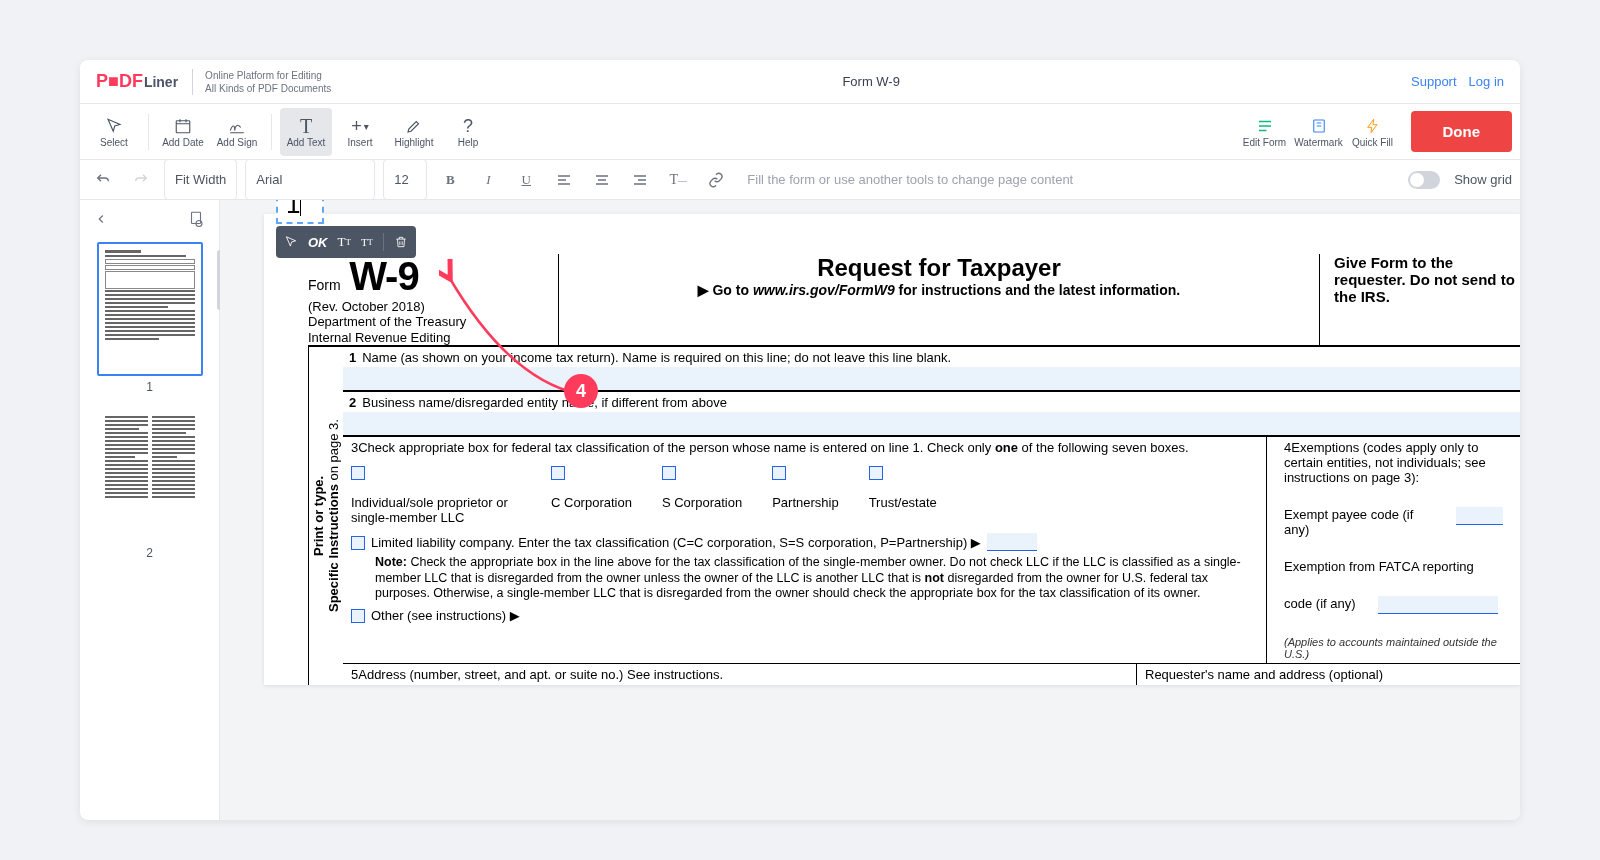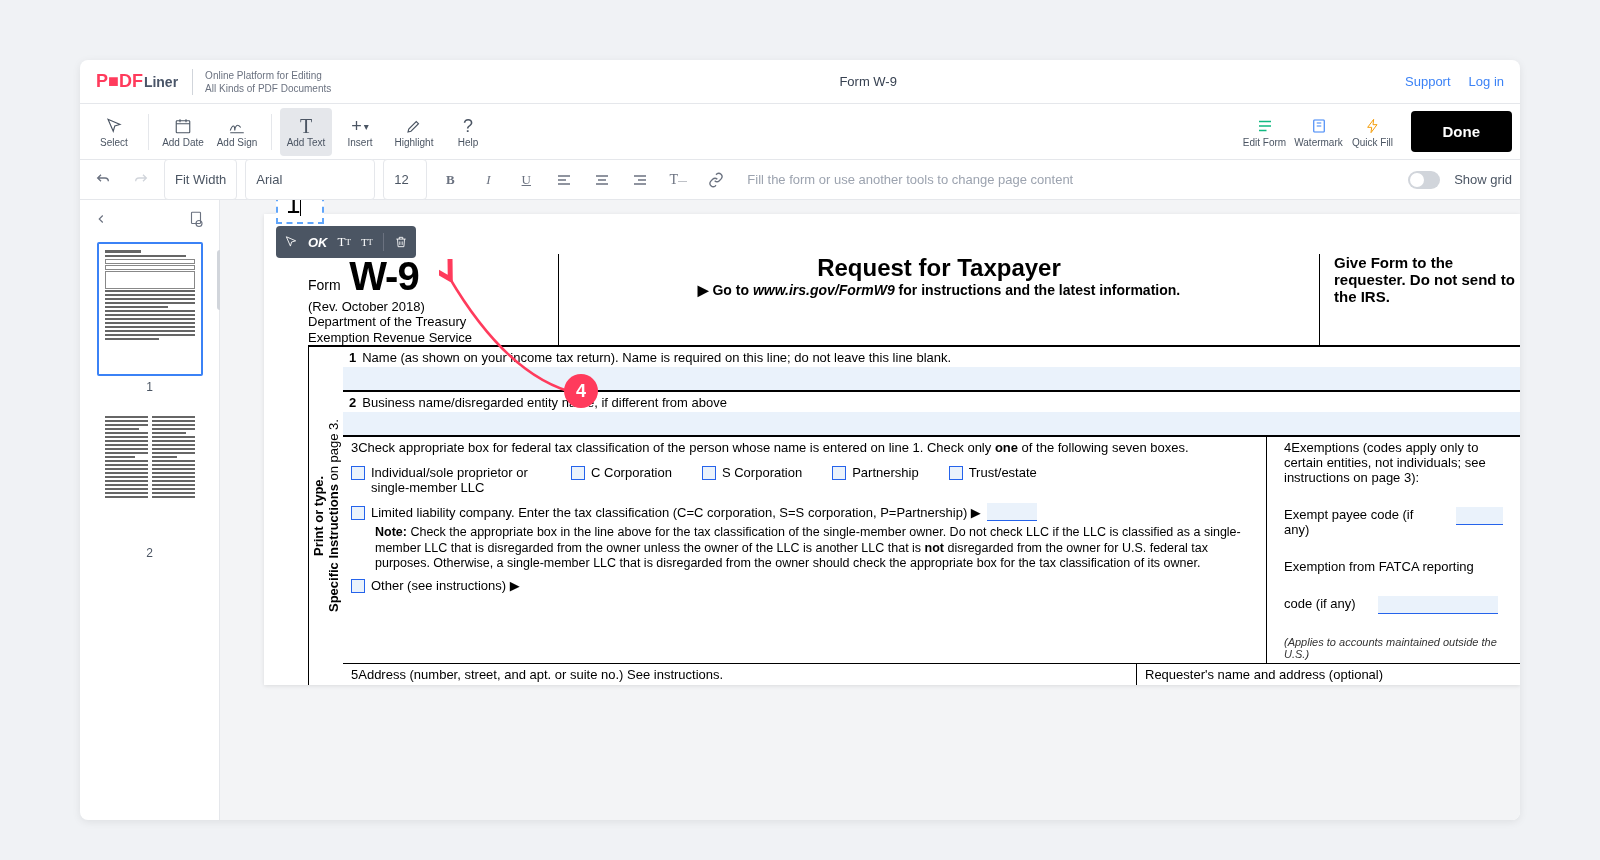--- a/index.html
+++ b/index.html
@@ -6,32 +6,32 @@
 body { font-family: -apple-system, BlinkMacSystemFont, "Segoe UI", Arial, sans-serif; background: #f0f2f5; width: 1600px; height: 860px; overflow: hidden; padding: 60px 80px 0 80px;}
 .app { background: #fff; border-radius: 8px; box-shadow: 0 2px 8px rgba(0,0,0,0.08); overflow: hidden; height: 760px; position: relative; }
 
 
 .header { display: flex; align-items: center; height: 44px; border-bottom: 1px solid #e5e7eb; padding: 0 16px; }
 .logo { display: flex; align-items: baseline; font-weight: 700; font-size: 18px; }
 .logo .p { color: #ff3b5c; }
 .logo .liner { color: #4a5568; font-size: 14px; font-weight: 600; margin-left: 1px;}
 .tagline { border-left: 1px solid #d1d5db; margin-left: 14px; padding-left: 12px; font-size: 10px; color: #6b7280; line-height: 1.3; }
 .doc-title { flex: 1; text-align: center; font-size: 13px; color: #374151; }
-.header-links { display: flex; gap: 18px; font-size: 13px; }
+.header-links { display: flex; gap: 12px; font-size: 13px; }
 .header-links a { color: #3b82f6; text-decoration: none; }
 
 
 .toolbar { display: flex; align-items: center; height: 56px; border-bottom: 1px solid #e5e7eb; padding: 0 8px; }
 .tool-group { display: flex; gap: 2px; }
 .tool-item { display: flex; flex-direction: column; align-items: center; justify-content: center; width: 52px; height: 48px; border-radius: 4px; cursor: pointer; font-size: 10px; color: #4b5563; }
 .tool-item .ico { height: 22px; display: flex; align-items: center; justify-content: center; font-size: 18px; color: #4b5563;}
 .tool-item.active { background: #e5e7eb; }
 .divider { width: 1px; height: 36px; background: #e5e7eb; margin: 0 8px; }
 .spacer { flex: 1; }
-.done-btn { background: #000000; color: white; border: none; padding: 12px 32px; font-size: 15px; font-weight: 600; border-radius: 4px; cursor: pointer; margin-left: 12px; }
+.done-btn { background: #ef4444; color: white; border: none; padding: 12px 32px; font-size: 15px; font-weight: 600; border-radius: 4px; cursor: pointer; margin-left: 12px; }
 
 
 .secbar { display: flex; align-items: center; height: 40px; border-bottom: 1px solid #e5e7eb; padding: 0 8px; gap: 8px; font-size: 13px; color: #4b5563;}
 .sec-btn { display: flex; align-items: center; justify-content: center; width: 30px; height: 30px; border-radius: 4px; cursor: pointer; color: #6b7280;}
 .sec-btn.disabled { color: #d1d5db; }
 .sec-select { border: 1px solid #e5e7eb; padding: 12px 10px; border-radius: 4px; cursor: pointer; font-size: 13px; min-width: 60px; background: #fff; color: #4b5563;}
 .sec-select.wide { min-width: 130px; }
 .fmt-btn { width: 30px; height: 30px; display: flex; align-items: center; justify-content: center; border-radius: 4px; cursor: pointer; color: #6b7280; font-family: Georgia, serif;}
 .hint { color: #9ca3af; font-size: 13px; margin-left: 8px; }
 .toggle { width: 32px; height: 18px; background: #d1d5db; border-radius: 9px; position: relative; cursor: pointer; margin-right: 6px;}
@@ -80,21 +80,21 @@
 .rotated { writing-mode: vertical-rl; transform: rotate(180deg); font-size: 13px; padding: 8px 2px; text-align: center; border-right: 1px solid #000;}
 .rotated .bold { font-weight: 700;}
 .form-lines { flex: 1; }
 .line { border-bottom: 1px solid #000; padding: 3px 6px 2px; font-size: 13px; position: relative;}
 .line .num { font-weight: 700; margin-right: 6px;}
 .input-row { height: 24px; background: #eaf2fb; border-bottom: 1px solid #000; margin: 2px -6px -2px -6px;}
 .line3-wrap { display: flex; border-bottom: 1px solid #000;}
 .line3-left { flex: 1; padding: 3px 8px; font-size: 13px;}
 .line3-right { width: 254px; border-left: 1px solid #000; padding: 3px 17px; font-size: 13px;}
 .checks { display: flex; flex-wrap: wrap; gap: 20px 30px; margin: 10px 0 8px; font-size: 13px; align-items: flex-start;}
-.ck { display: flex; align-items: flex-start; gap: 6px;}
+.ck { display: flex; align-items: flex-start; gap: 15px; flex-direction: column;}
 .ckbox { width: 14px; height: 14px; border: 1.5px solid #2563eb; background: #eaf2fb; flex-shrink: 0; margin-top: 1px;}
 .llc-row { display: flex; align-items: center; gap: 6px; font-size: 13px; margin-bottom: 4px;}
 .llc-input { width: 50px; height: 18px; background: #eaf2fb; border: none; border-bottom: 1px solid #2563eb;}
 .note { font-size: 12.5px; line-height: 1.25; padding: 0 0 4px 24px;}
 .other-row { display: flex; align-items: center; gap: 6px; font-size: 13px; padding: 2px 0;}
 .small-input { height: 18px; background: #eaf2fb; border-bottom: 1px solid #2563eb; display: inline-block; vertical-align: middle;}
 .exempt-field { display: flex; align-items: flex-start; gap: 22px; font-size: 13px; margin: 22px 0;}
 .italic-note { font-style: italic; font-size: 11px; color: #333; margin-top: 8px;}
 .line5-wrap { display: flex; }
 .line5-left { flex: 1; padding: 3px 8px; font-size: 13px;}
@@ -367,21 +367,21 @@
             </defs>
           <path d="M 140 135 Q 70 120 10 18" fill="none" stroke="#ff3b5c" stroke-width="2.5" marker-end="url(#ah)"></path>
         </svg>
         <div class="callout-badge">4</div>
 
         <div class="form-top">
           <div class="form-left">
             <div><span class="form-w9-label">Form</span> <span class="form-w9">W-9</span></div>
             <div class="rev">(Rev. October 2018)</div>
             <div class="dept">Department of the Treasury</div>
-            <div class="dept">Exemption Revenue Service</div>
+            <div class="dept">Internal Revenue Editing</div>
           </div>
           <div class="form-center">
             <h1><span>Request for Taxpayer</span><br></h1>
             <div class="goto"><span>▶ Go to </span><i>www.irs.gov/FormW9</i><span> for instructions and the latest information.</span></div>
           </div>
           <div class="form-right">Give Form to the requester. Do not send to the IRS.</div>
         </div>
 
         <div class="form-body">
           <div class="rotated">

